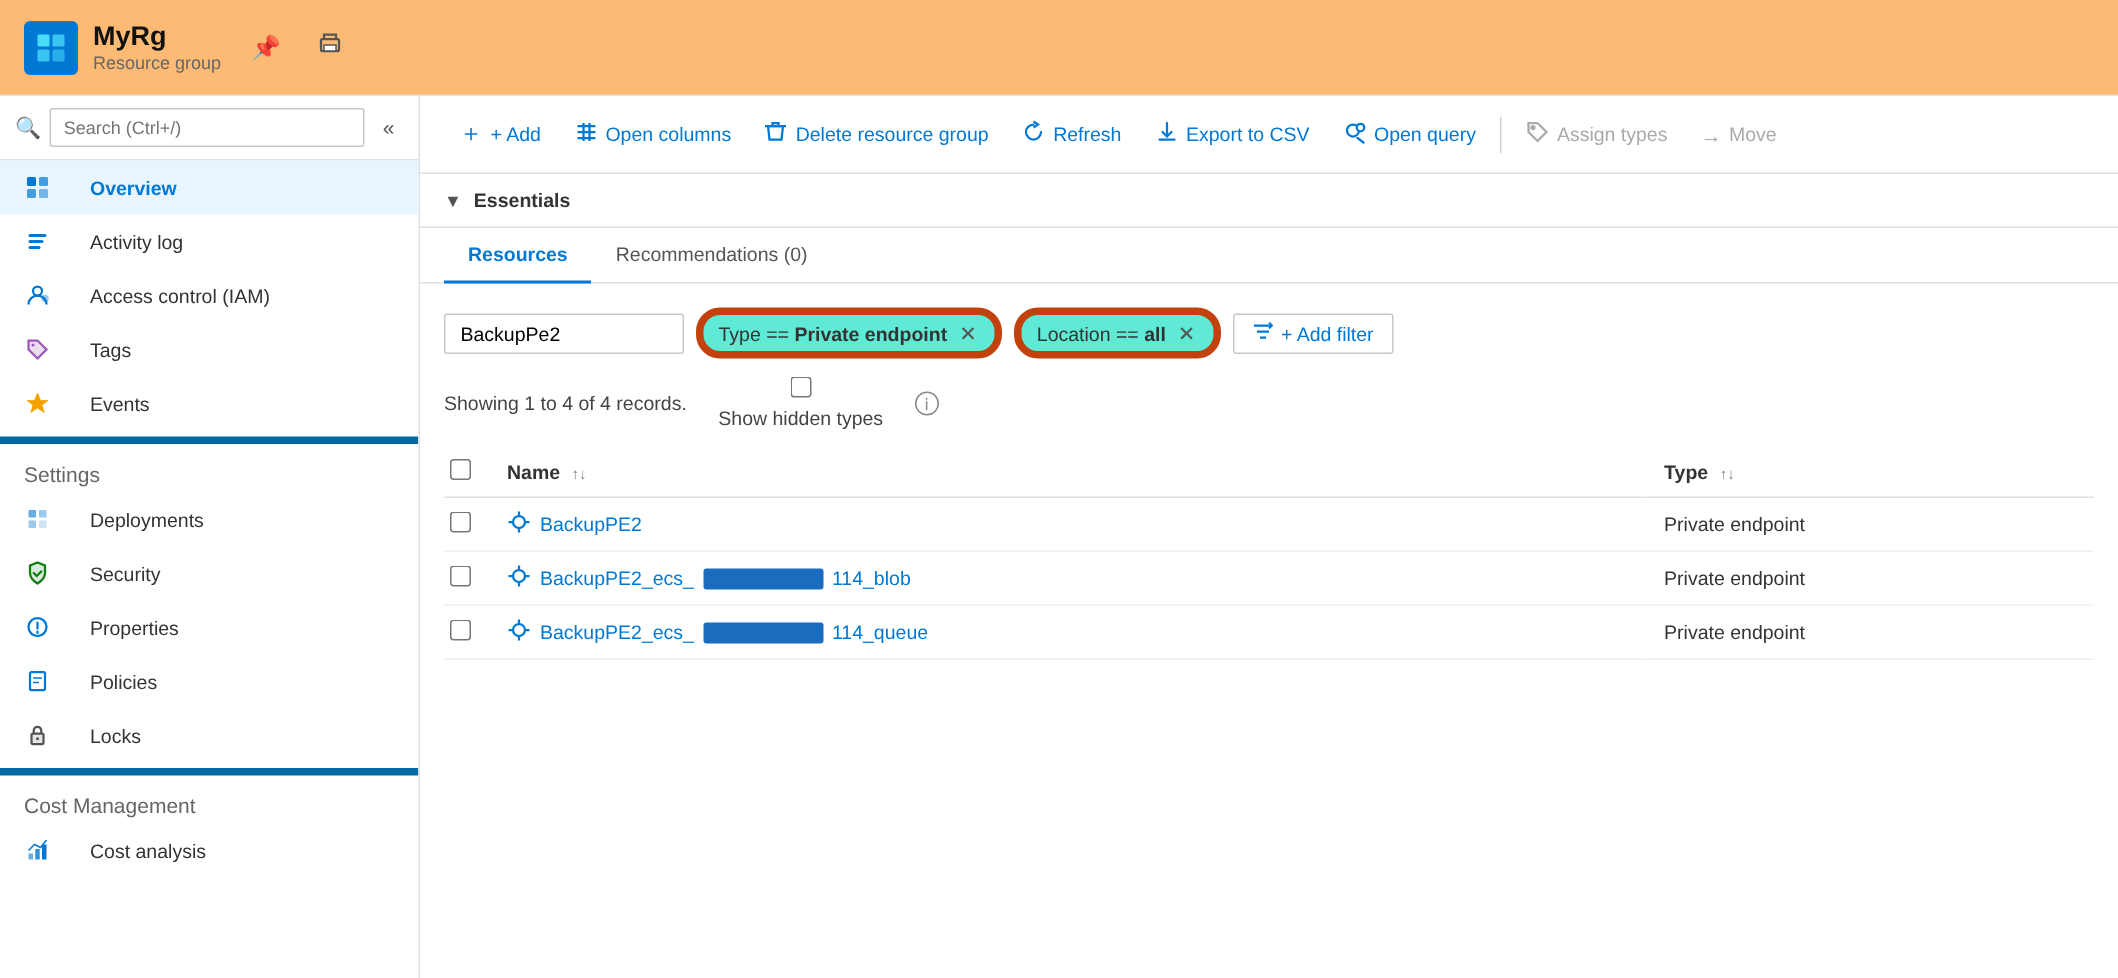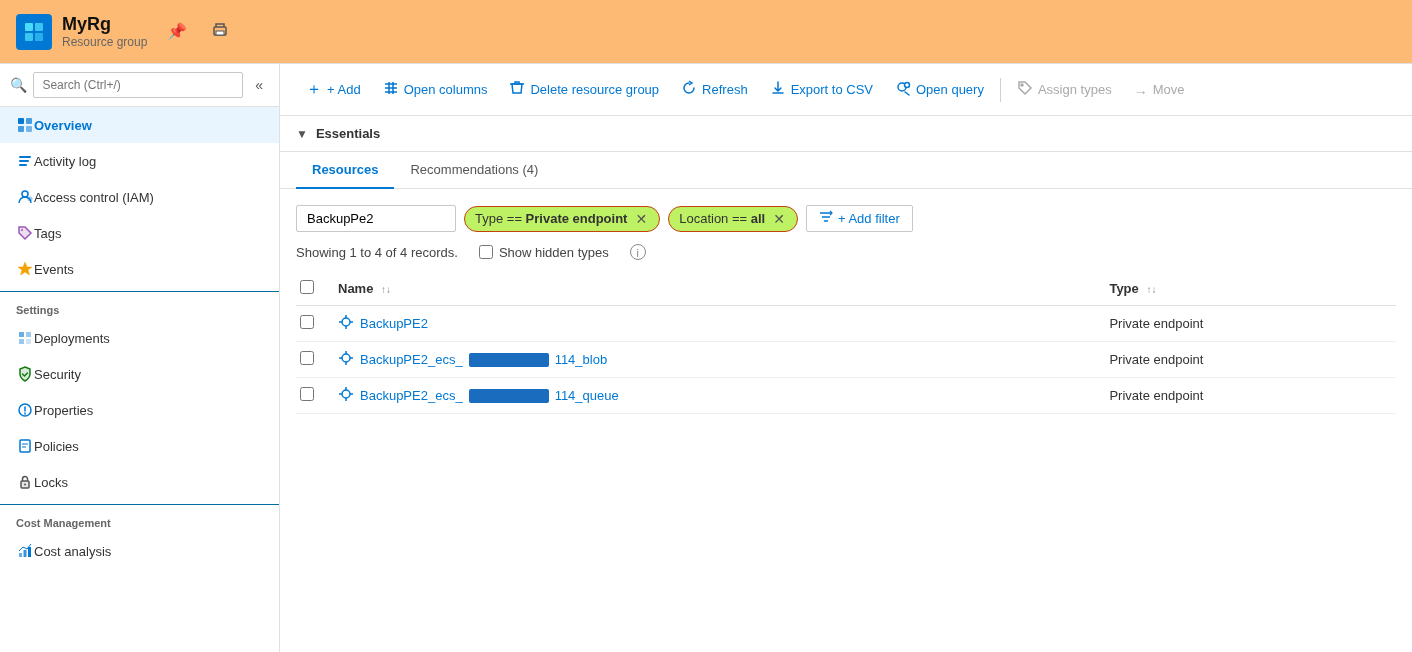--- a/index.html
+++ b/index.html
@@ -32,26 +32,26 @@
       display: flex; align-items: center; gap: 6px;
     }
     .search-input {
       flex: 1; border: 1px solid #c8c8c8; border-radius: 2px; padding: 5px 8px;
       font-size: 12px; outline: none;
     }
     .collapse-btn { background: none; border: none; cursor: pointer; font-size: 14px; color: #555; padding: 2px 6px; }
 
     .sidebar-nav { flex: 1; overflow-y: auto; padding-bottom: 8px; }
     .sidebar-item {
-      display: flex; align-items: center; gap: 0; padding: 9px 16px;
+      display: flex; align-items: center; gap: 26px; padding: 9px 16px;
       cursor: pointer; color: #333; font-size: 13px; user-select: none;
     }
     .sidebar-item.active { background: #e8f4fe; color: #0078d4; font-weight: 600; }
     .sidebar-icon { width: 18px; height: 18px; display: flex; align-items: center; justify-content: center; flex-shrink: 0; }
-    .sidebar-section { padding: 12px 16px 4px; font-size: 11px; font-weight: 700; color: #666; text-transform: none; border-top: 1px solid #0369a1; margin-top: 4px; }
+    .sidebar-section { padding: 12px 16px 4px; font-size: 14px; font-weight: 400; color: #666; text-transform: none; border-top: 5px solid #0369a1; margin-top: 4px; }
 
     
     .content-area { flex: 1; overflow: hidden; display: flex; flex-direction: column; }
 
     
     .toolbar {
       display: flex; align-items: center; padding: 8px 16px; gap: 2px;
       border-bottom: 1px solid #e0e0e0; flex-wrap: nowrap; overflow-x: auto;
       min-height: 52px;
     }
@@ -81,33 +81,33 @@
     
     .resources-content { flex: 1; overflow-y: auto; padding: 16px; }
 
     
     .filter-row { display: flex; align-items: center; gap: 8px; margin-bottom: 12px; flex-wrap: wrap; }
     .filter-input {
       border: 1px solid #c8c8c8; padding: 5px 10px; border-radius: 2px; font-size: 13px; width: 160px; outline: none;
     }
     .filter-tag {
       display: flex; align-items: center; gap: 6px; padding: 4px 10px;
-      border: 1px solid #c2410c; border-radius: 16px; font-size: 13px; background: #bef264;
+      border: 5px solid #c2410c; border-radius: 16px; font-size: 13px; background: #5eead4;
     }
     .filter-tag-text { color: #333; }
     .filter-tag-text strong { font-weight: 700; }
     .filter-close { background: none; border: none; cursor: pointer; color: #555; font-size: 14px; padding: 0 2px; }
     .add-filter-btn {
       display: flex; align-items: center; gap: 5px; padding: 4px 12px;
       border: 1px solid #c8c8c8; border-radius: 2px; background: #fff; cursor: pointer; font-size: 13px; color: #0078d4;
     }
 
     
     .records-row { display: flex; align-items: center; gap: 21px; margin-bottom: 12px; font-size: 13px; color: #444; }
-    .records-row label { display: flex; align-items: center; gap: 6px; cursor: pointer; }
+    .records-row label { display: flex; align-items: center; gap: 6px; cursor: pointer; flex-direction: column; }
     .records-row input[type=checkbox] { width: 14px; height: 14px; cursor: pointer; }
     .info-icon { width: 16px; height: 16px; border: 1px solid #888; border-radius: 50%; display: inline-flex; align-items: center; justify-content: center; font-size: 11px; color: #888; cursor: pointer; }
 
     
     .resource-table { width: 100%; border-collapse: collapse; }
     .resource-table th {
       text-align: left; padding: 8px 12px; border-bottom: 1px solid #e0e0e0;
       font-size: 13px; font-weight: 600; color: #333; white-space: nowrap;
     }
     .resource-table td { padding: 8px 12px; border-bottom: 1px solid #f0f0f0; font-size: 13px; }
@@ -368,21 +368,21 @@
     <div class="essentials-header">
       <span class="essentials-toggle">▼</span>
       <span>Essentials</span>
     </div>
 
     <div class="tabs">
       <div class="tab active">
         <span>Resources</span>
       </div>
       <div class="tab">
-        <span>Recommendations (4)</span>
+        <span>Recommendations (0)</span>
       </div>
     </div>
 
     <div class="resources-content">
 
       <div class="filter-row">
         <input class="filter-input" type="text" value="BackupPe2" style="">
 
         <div class="filter-tag">
           <span class="filter-tag-text">Type == <strong>Private endpoint</strong></span>

